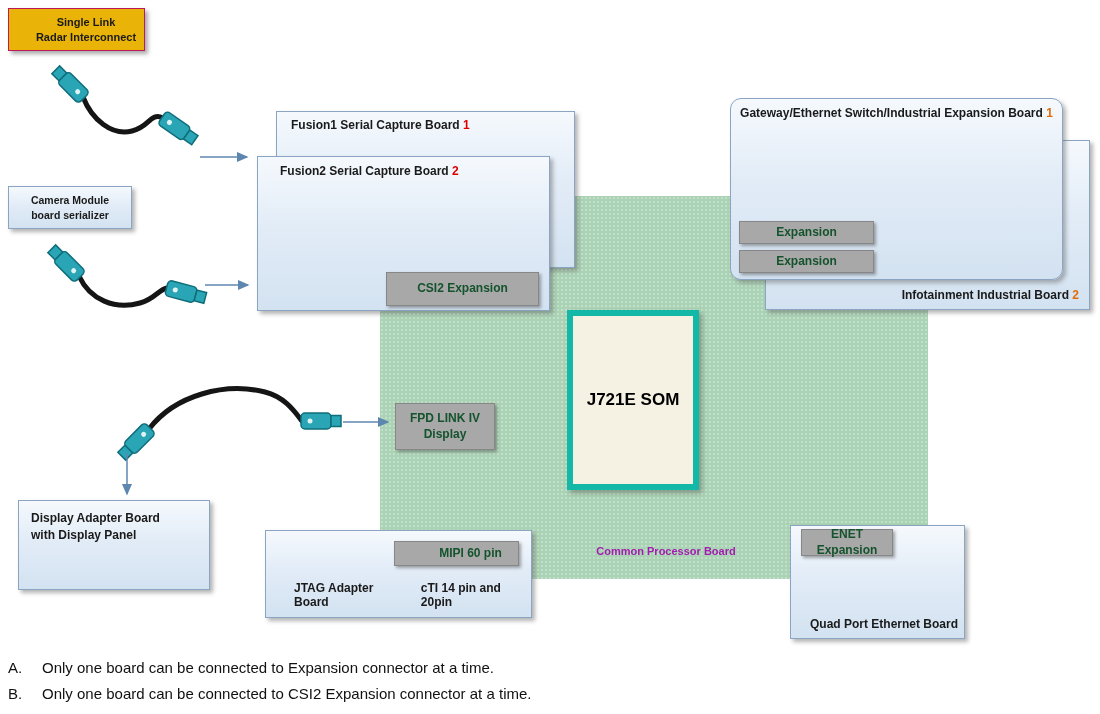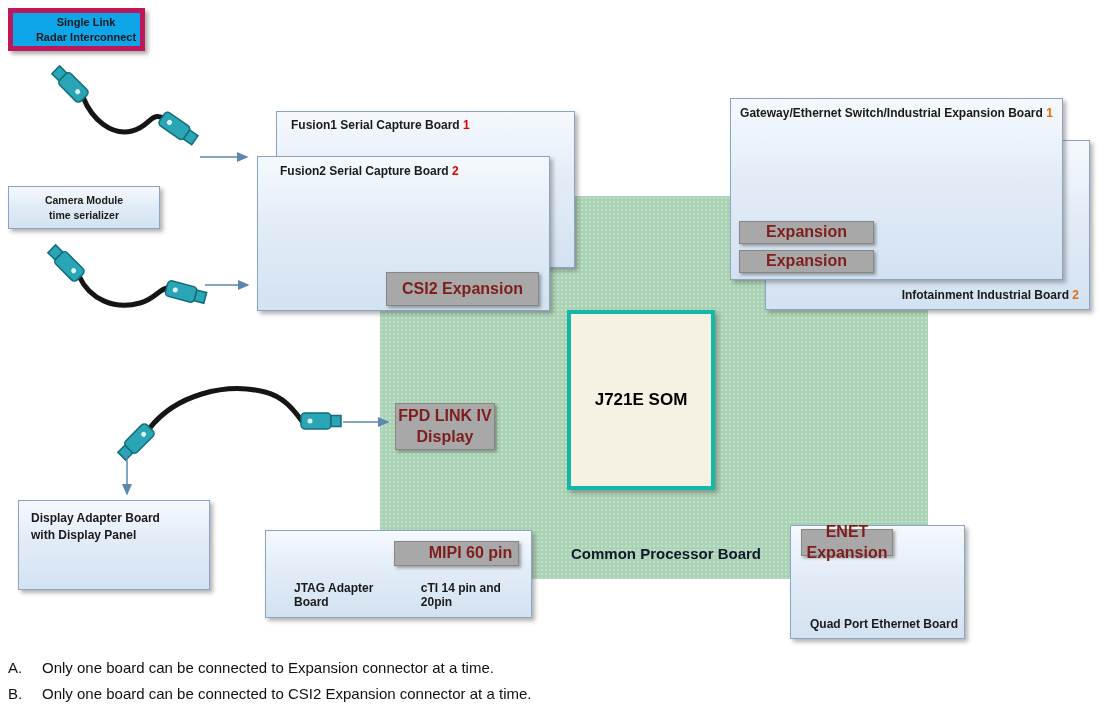--- a/index.html
+++ b/index.html
@@ -8,54 +8,54 @@
   #canvas { position:relative; width:1100px; height:714px; background:#ffffff; overflow:hidden; }
 
   .blue-box {
     position:absolute;
     border:1px solid #8aa4c2;
     background:linear-gradient(180deg,#f5f9fd 0%, #e2ecf7 45%, #d3e2f1 100%);
     box-shadow:3px 3px 4px rgba(90,90,90,.45);
   }
   .beige-box {
     position:absolute;
-    border:5px solid #be185d;
-    background:#0ea5e9;
+    border:1px solid #be185d;
+    background:#eab308;
     box-shadow:3px 3px 4px rgba(90,90,90,.5);
     padding-left:19px;
   }
   .gray-btn {
     position:absolute;
     background:#a8a8a8;
     border:1px solid #878787;
     box-shadow:2px 2px 3px rgba(60,60,60,.45);
     display:flex; flex-direction:column; align-items:center; justify-content:center;
-    font-weight:bold; font-size:16px; color:#7f1d1d; line-height:1.3; text-align:center;
+    font-weight:bold; font-size:12px; color:#14532d; line-height:1.3; text-align:center;
   }
   .title { font-weight:bold; font-size:12px; color:#1a1a1a; }
   .red { color:#e00000; }
   .orange { color:#e36c0a; }
 
   .green-board {
     position:absolute; left:380px; top:196px; width:548px; height:383px;
     background-color:#aad2b4;
     background-image:radial-gradient(rgba(255,255,255,.28) 1px, transparent 1px);
     background-size:4px 4px;
     z-index:1;
   }
   .som-box {
-    position:absolute; left:567px; top:310px; width:148px; height:180px;
-    background:#f5f2e4; border:4px solid #14b8a6;
+    position:absolute; left:567px; top:310px; width:132px; height:180px;
+    background:#f5f2e4; border:6px solid #14b8a6;
     box-shadow:3px 3px 5px rgba(60,60,60,.4);
     display:flex; align-items:center; justify-content:center;
     font-weight:bold; font-size:17px; color:#000; z-index:2;
   }
   .cpb-label {
     position:absolute; left:560px; top:545px; width:212px;
-    font-weight:bold; font-size:15px; color:#0f172a; text-align:center; z-index:2;
+    font-weight:bold; font-size:11px; color:#a21caf; text-align:center; z-index:2;
   }
 
   .center-2line {
     display:flex; flex-direction:column; align-items:center; justify-content:center;
     text-align:center; line-height:1.35;
   }
 
   .notes { position:absolute; left:8px; top:659px; width:1080px; font-size:15px; color:#111; }
   .note-row { display:flex; margin-bottom:9px; }
   .note-marker { width:34px; flex:0 0 34px; }
@@ -72,23 +72,23 @@
   <div class="som-box">
     <span>J721E SOM</span>
   </div>
   <div class="cpb-label">Common Processor Board</div>
 
   <div class="beige-box center-2line z3" style="left:8px; top:8px; width:137px; height:43px; font-weight:bold; font-size:11px;">
     <span>Single Link</span>
     <span>Radar Interconnect</span>
   </div>
 
-  <div class="blue-box center-2line z3" style="left:8px; top:186px; width:152px; height:43px; font-weight:bold; font-size:10.5px;">
+  <div class="blue-box center-2line z3" style="left:8px; top:186px; width:124px; height:43px; font-weight:bold; font-size:10.5px;">
     <span>Camera Module</span>
-    <span>time serializer</span>
+    <span>board serializer</span>
   </div>
 
   <div class="blue-box z2" style="left:276px; top:111px; width:299px; height:157px;">
     <div class="title" style="padding:6px 0 0 14px;">
       <span>Fusion1 Serial Capture Board</span>
       <span class="red">1</span>
     </div>
   </div>
   <div class="blue-box z3" style="left:257px; top:135px; width:293px; height:155px;margin-top:21px;">
     <div class="title" style="padding:7px 0 0 22px;">
@@ -97,21 +97,21 @@
     </div>
     <div class="gray-btn" style="left:128px; top:115px; width:153px; height:34px;">CSI2 Expansion</div>
   </div>
 
   <div class="blue-box z2" style="left:765px; top:140px; width:325px; height:170px;">
     <div class="title" style="position:absolute; right:10px; bottom:7px;">
       <span>Infotainment Industrial Board</span>
       <span class="orange">2</span>
     </div>
   </div>
-  <div class="blue-box z3" style="left:730px; top:98px; width:333px; height:182px;">
+  <div class="blue-box z3" style="left:730px; top:98px; width:333px; height:182px;border-radius:11px;">
     <div class="title" style="padding-top:7px; text-align:center;">
       <span>Gateway/Ethernet Switch/Industrial Expansion Board</span>
       <span class="orange">1</span>
     </div>
     <div class="gray-btn" style="left:8px; top:122px; width:135px; height:23px;">Expansion</div>
     <div class="gray-btn" style="left:8px; top:151px; width:135px; height:23px;">Expansion</div>
   </div>
 
   <div class="gray-btn z3" style="left:395px; top:403px; width:100px; height:47px;">
     <span>FPD LINK IV</span>

